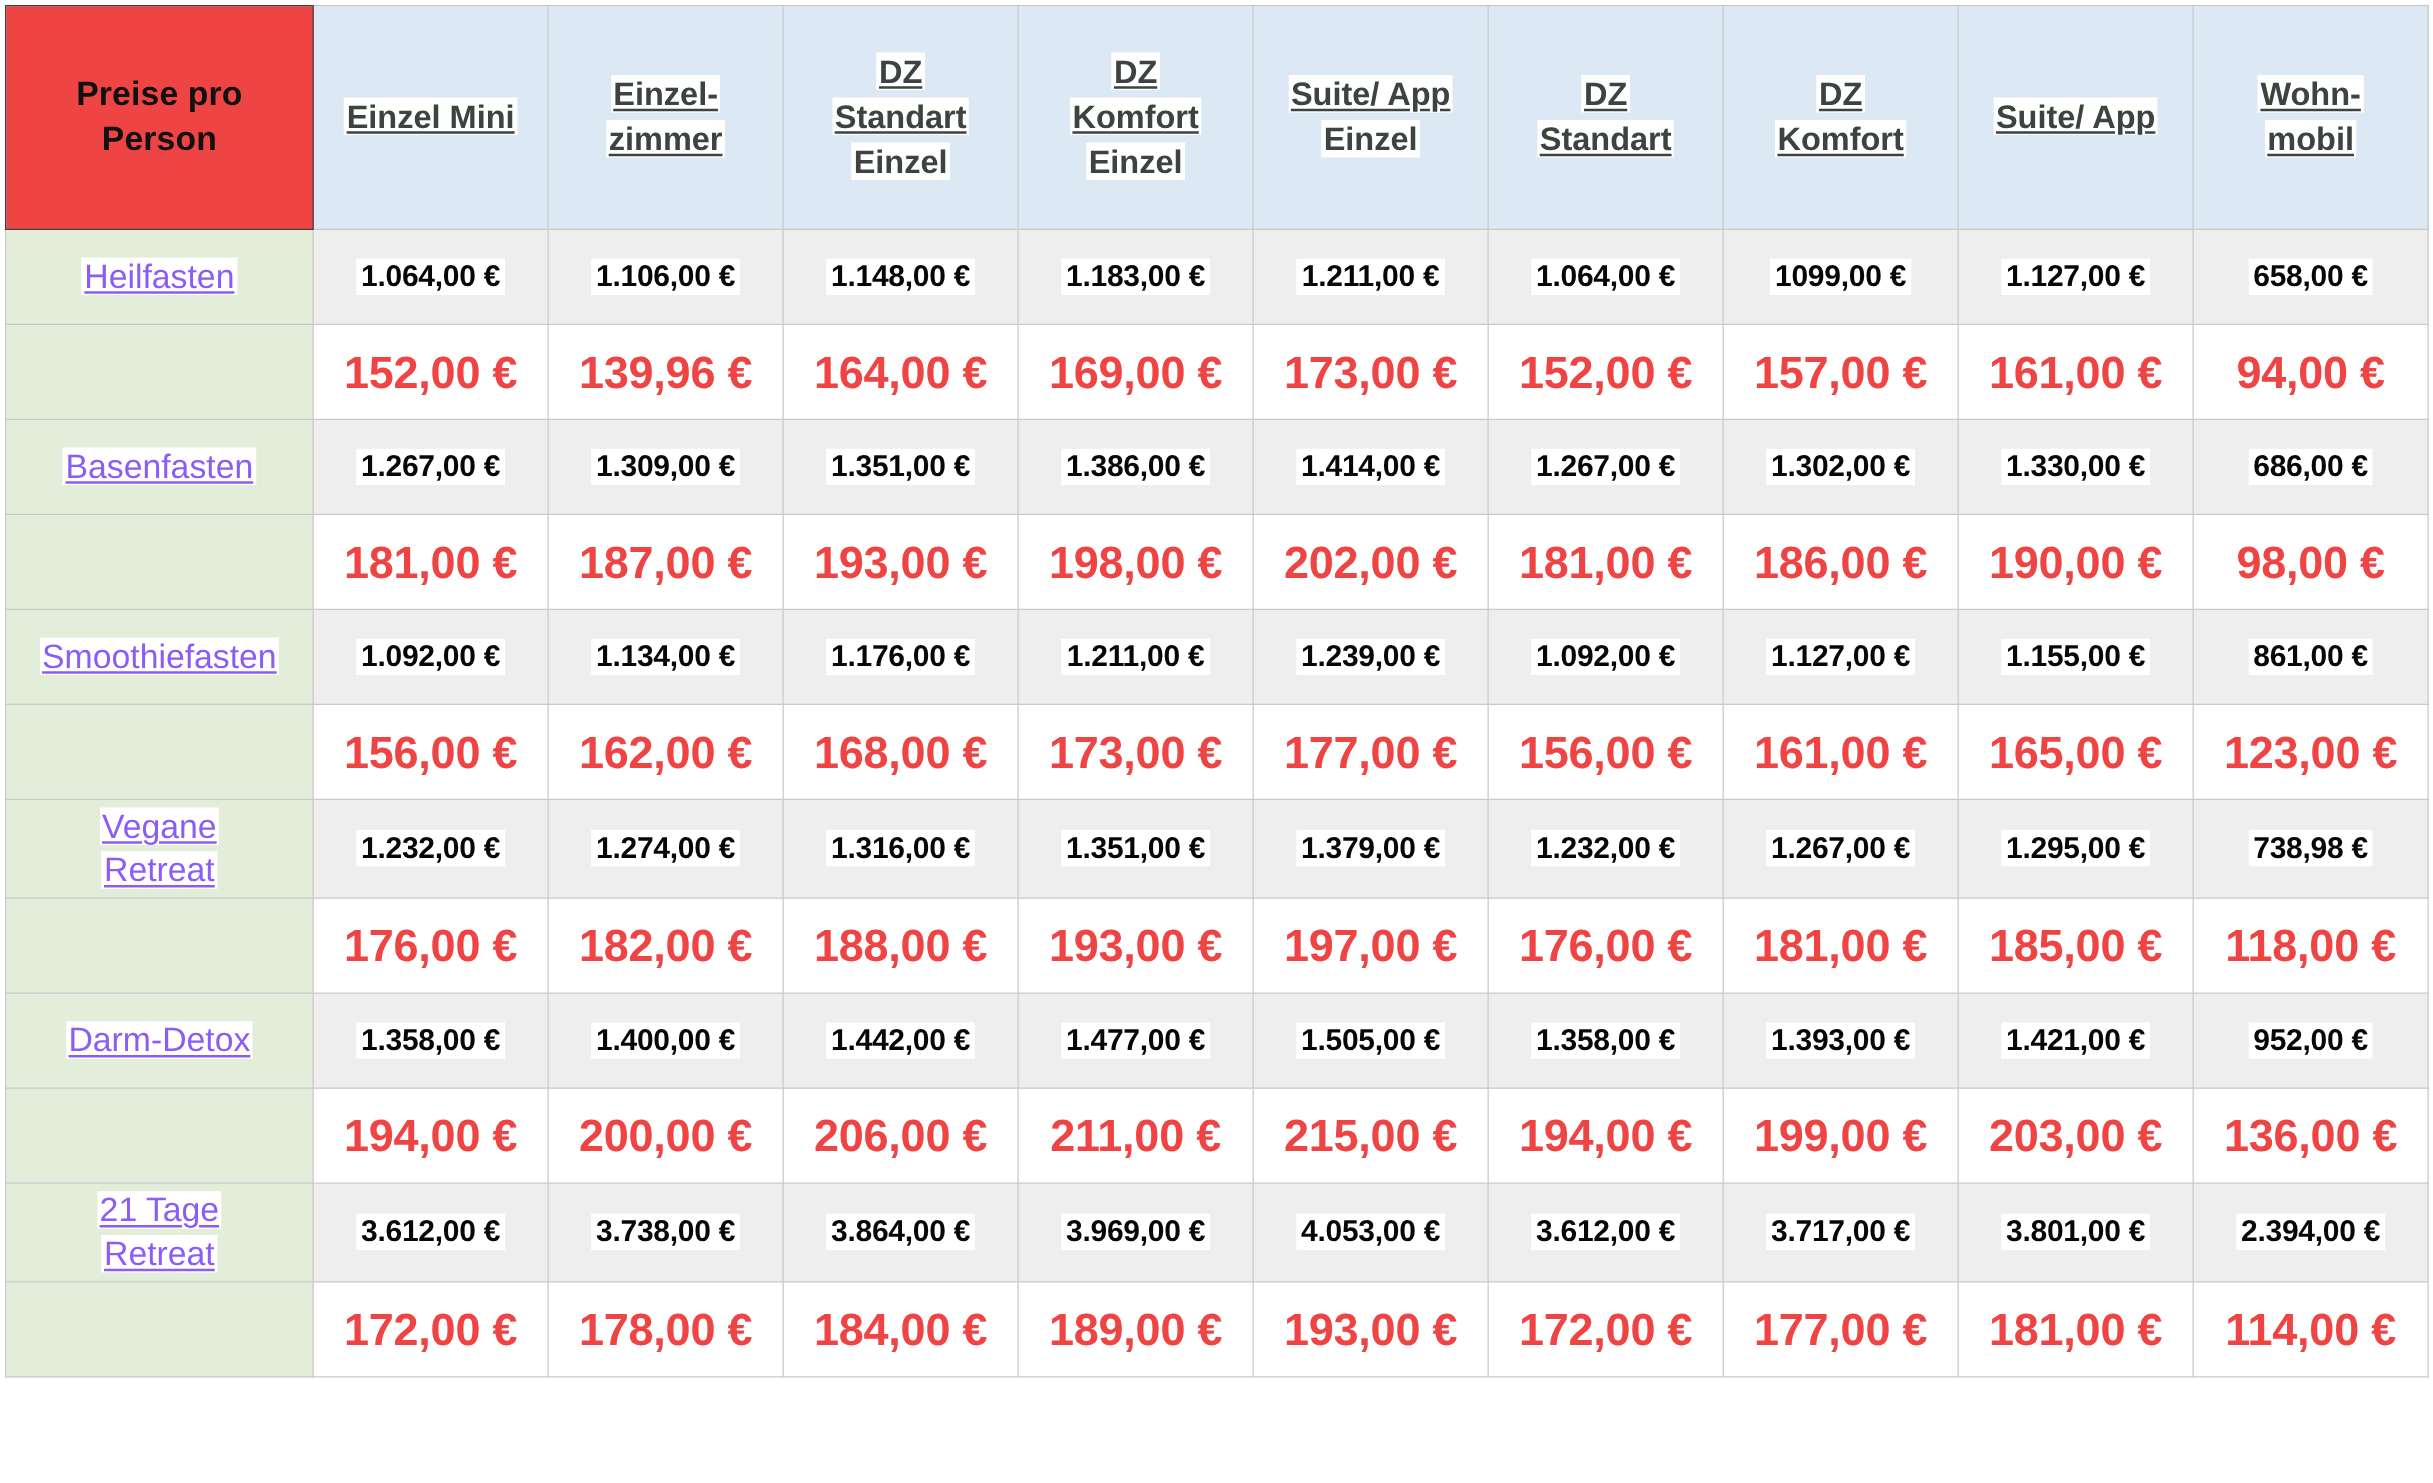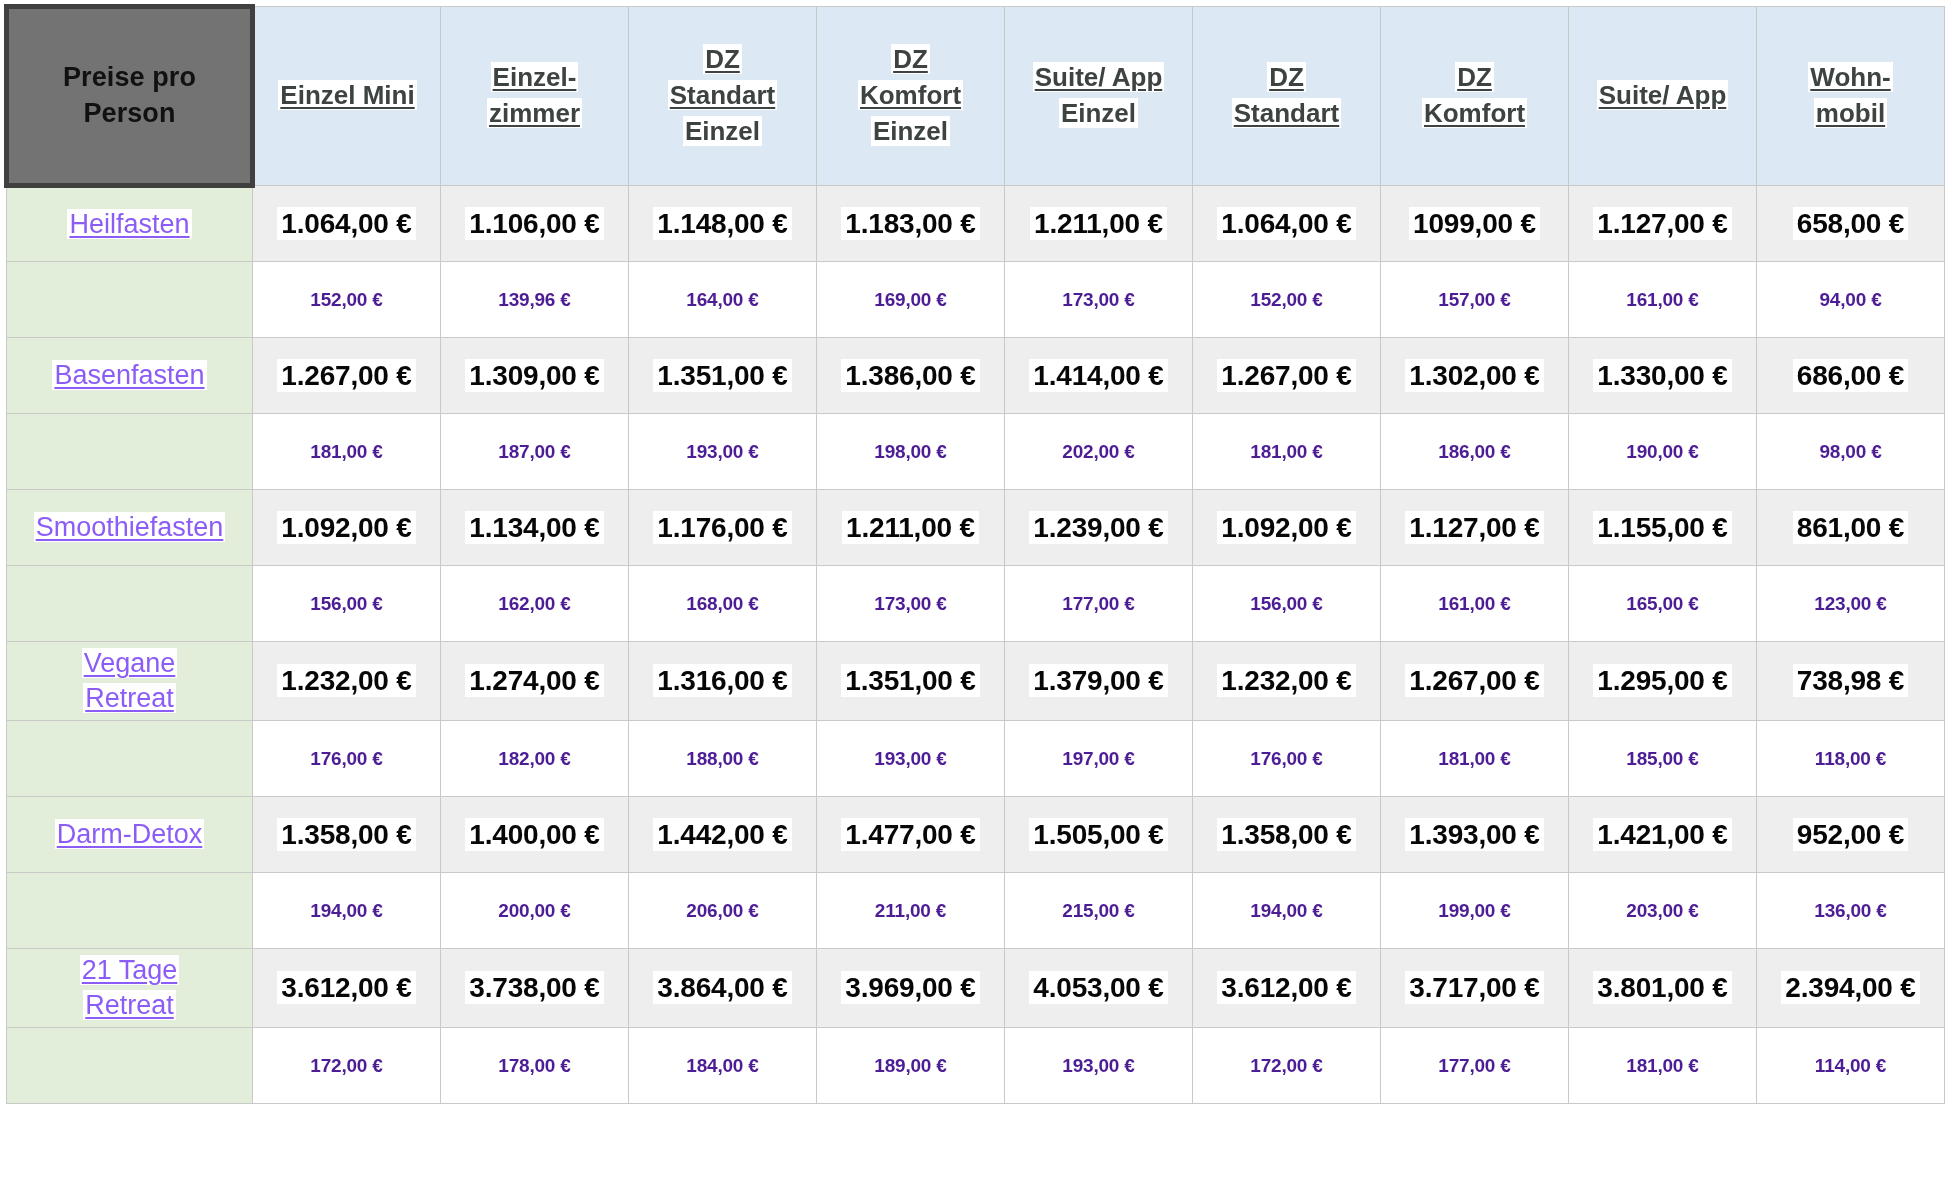--- a/index.html
+++ b/index.html
@@ -38,22 +38,22 @@
   thead th {
     background: #dce8f3;
     border: 1px solid #c8c8c8;
     vertical-align: middle;
     text-align: center;
     height: 179px;
     padding: 4px 6px;
     box-sizing: border-box;
   }
   thead th.corner {
-    background: #737373;
-    border: 5px solid #404040;
+    background: #ef4444;
+    border: 1px solid #404040;
   }
 
   .corner-text {
     font-size: 27px;
     font-weight: bold;
     color: #111111;
     line-height: 1.32;
     letter-spacing: 0.1px;
   }
 
@@ -113,32 +113,32 @@
   td.price-main {
     background: #eeeeee;
     height: 76px;
   }
   td.price-sub {
     background: #ffffff;
     height: 76px;
   }
 
   .val-main {
-    font-size: 28px;
+    font-size: 24px;
     font-weight: bold;
     color: #070707;
     background: #ffffff;
     padding: 1px 4px;
     white-space: nowrap;
     letter-spacing: -0.2px;
   }
   .val-sub {
-    font-size: 19px;
+    font-size: 36px;
     font-weight: bold;
-    color: #4c1d95;
+    color: #ef4444;
     background: transparent;
     padding: 1px 4px;
     white-space: nowrap;
     letter-spacing: -0.2px;
   }
 </style>
 </head>
 <body>
 
 <div class="page">

